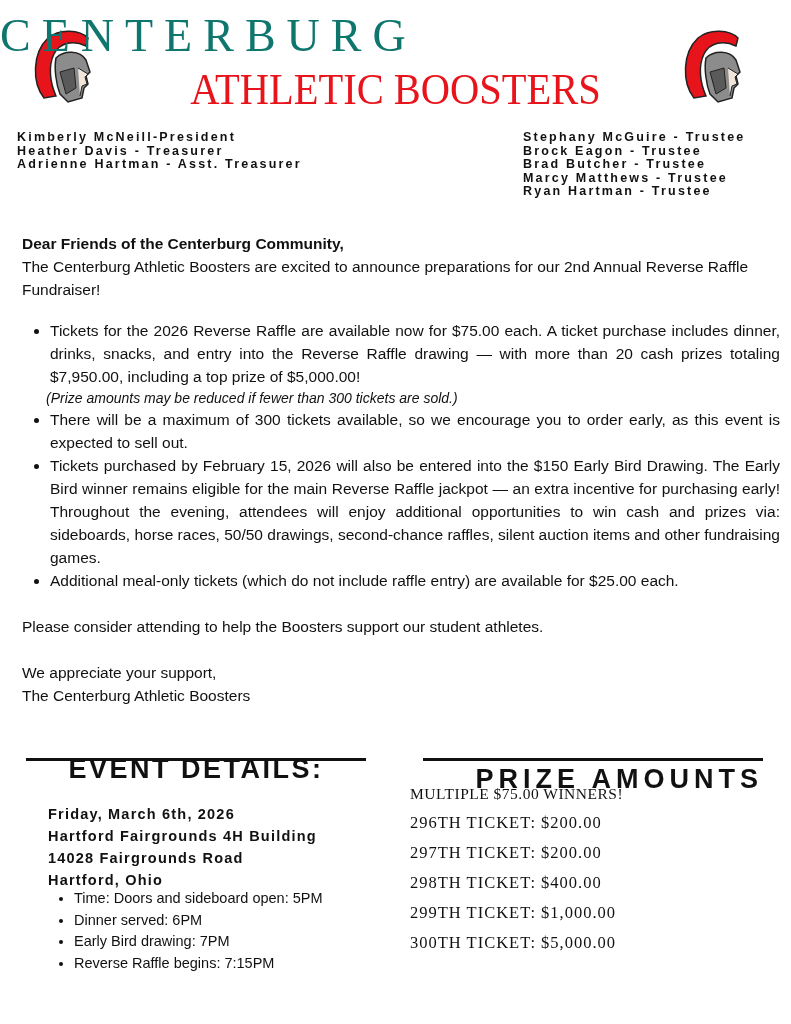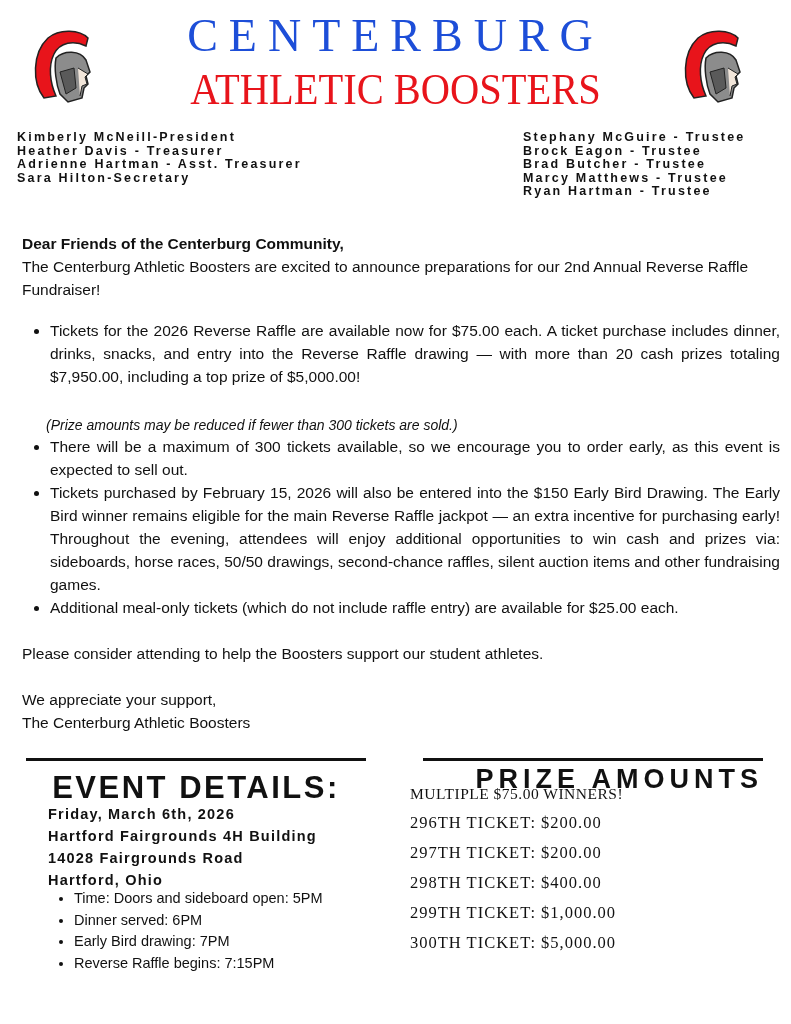--- a/index.html
+++ b/index.html
@@ -4,42 +4,42 @@
 <style>
   html, body { margin:0; padding:0; background:#ffffff; }
   body { width:791px; height:1024px; position:relative; overflow:hidden; color:#111; }
   .sans { font-family: "Liberation Sans", "DejaVu Sans", sans-serif; }
   .serif { font-family: "Liberation Serif", "DejaVu Serif", serif; }
 
   .logo { position:absolute; top:28px; width:70px; height:76px; }
   .logo.left { left:30px; }
   .logo.right { left:680px; }
 
-  .title1 { position:absolute; top:8px; left:0; width:791px; text-align:center;
-    color:#1d4ed8; font-size:46px; letter-spacing:11px; line-height:56px; }
+  .title1 { position:absolute; top:8px; left:0; width:791px; 
+    color:#0f766e; font-size:46px; letter-spacing:11px; line-height:56px; }
   .title2 { position:absolute; top:64px; left:0; width:791px; text-align:center;
     color:#e8141b; font-size:44px; line-height:52px; transform:scaleX(0.92); }
 
   .officers { position:absolute; top:131px; font-size:12.5px; font-weight:bold;
     letter-spacing:2.2px; line-height:13.6px; }
   .officers.left { left:17px; }
   .officers.right { left:523px; }
   .officers div { white-space:nowrap; }
 
   .letter { position:absolute; top:232px; left:22px; width:758px; font-size:15.5px; line-height:23px; }
   .letter .greeting { font-weight:bold; }
   .letter p { margin:0; }
   .letter ul { margin:18px 0 0 0; padding-left:28px; }
   .letter li { text-align:justify; margin:0; }
-  .letter .note { font-style:italic; font-size:14px; margin-left:-4px; display:block; line-height:20px;margin-top:27px; }
+  .letter .note { font-style:italic; font-size:14px; margin-left:-4px; display:block; line-height:20px; }
   .letter .gap { height:23px; }
 
   .rule { position:absolute; height:3px; background:#111; }
-  .event-title { position:absolute; top:770px; left:26px; width:340px; text-align:center;
-    font-size:31px; font-weight:bold; letter-spacing:2.5px; }
+  .event-title { position:absolute; top:754px; left:26px; width:340px; text-align:center;
+    font-size:27px; font-weight:bold; letter-spacing:2.5px; }
   .event-info { position:absolute; top:803px; left:48px; font-size:14.5px; font-weight:bold;
     letter-spacing:1.2px; line-height:22px; }
   .event-times { position:absolute; top:888px; left:48px; margin:0; padding-left:26px;
     font-size:14.5px; line-height:21.5px; }
 
   .prize-title { position:absolute; top:764px; left:425px; width:338px; text-align:right;
     font-size:27px; font-weight:bold; letter-spacing:5px; }
   .prize-list { position:absolute; top:784px; left:410px; width:381px; text-align:left; }
   .prize-list .sub { font-size:15.5px; letter-spacing:0.5px; line-height:20px; }
   .prize-list .row { font-size:16.5px; letter-spacing:1px; line-height:30px; }
@@ -61,21 +61,20 @@
   <path d="M48 40 L58 46 L55 49 L57 56 L52 58 L50 68" fill="#f2e6da" stroke="#222" stroke-width="1"></path>
 </svg>
 
 <div class="title1 serif">CENTERBURG</div>
 <div class="title2 serif">ATHLETIC BOOSTERS</div>
 
 <div class="officers left sans">
   <div>Kimberly McNeill-President</div>
   <div>Heather Davis - Treasurer</div>
   <div>Adrienne Hartman - Asst. Treasurer</div>
-  <div>Sara Hilton-Secretary</div>
 </div>
 <div class="officers right sans">
   <div>Stephany McGuire - Trustee</div>
   <div>Brock Eagon - Trustee</div>
   <div>Brad Butcher - Trustee</div>
   <div>Marcy Matthews - Trustee</div>
   <div>Ryan Hartman - Trustee</div>
 </div>
 
 <div class="letter sans">

